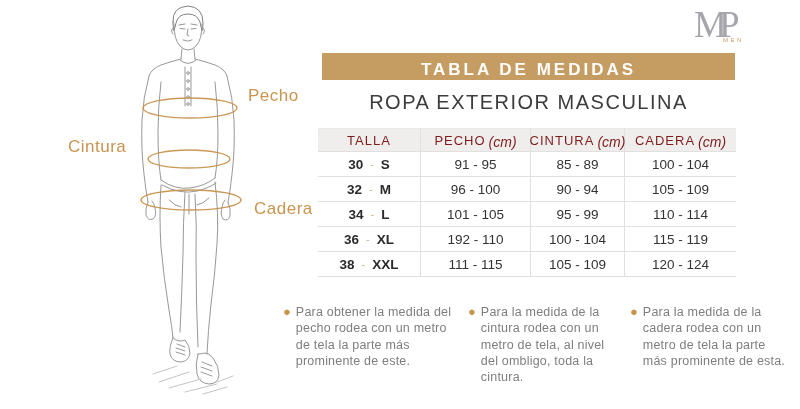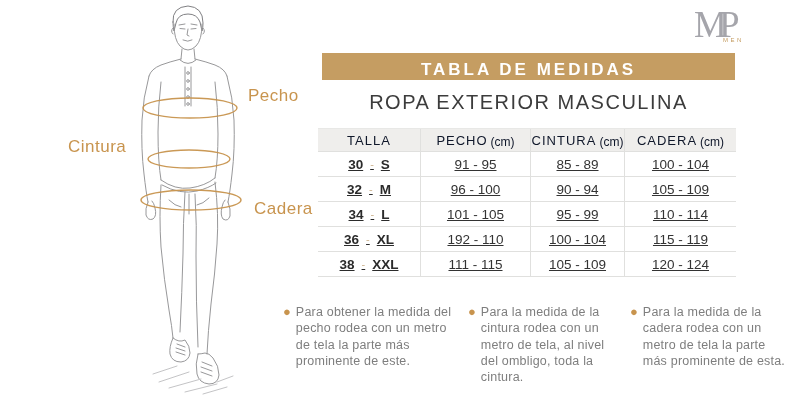--- a/index.html
+++ b/index.html
@@ -44,24 +44,24 @@
     grid-template-rows:23px 25px 25px 25px 25px 25px;
     border-top:1px solid #e8e8e6;
   }
   .cell{
     display:flex;align-items:center;justify-content:center;
     border-bottom:1px solid #e0e0de;border-right:1px solid #e0e0de;
     background:#ffffff;
   }
   .cell.col-last{border-right:none;}
   .th{
-    background:#efeeec;color:#0f172a;font-size:13px;letter-spacing:1px;
-  }
-  .th .unit{font-size:12px;letter-spacing:0;margin-left:3px;padding-top:3px;}
-  .td{font-size:13.5px;color:#333333;text-decoration:underline;}
+    background:#efeeec;color:#7f1d1d;font-size:13px;letter-spacing:1px;
+  }
+  .th .unit{font-size:14px;letter-spacing:0;margin-left:3px;padding-top:3px;font-style:italic;}
+  .td{font-size:13.5px;color:#333333;}
   .td-talla{font-weight:bold;color:#2b2b2b;}
   .talla-dash{color:#cdb38e;font-size:11px;font-weight:normal;margin:0 7px;}
   
   .notes{position:absolute;left:283px;top:304px;display:flex;}
   .note{display:flex;align-items:flex-start;}
   .note .bullet{
     color:#C8944E;font-size:13px;line-height:1.25;margin-right:5px;
     flex:0 0 auto;
   }
   .note-text{

